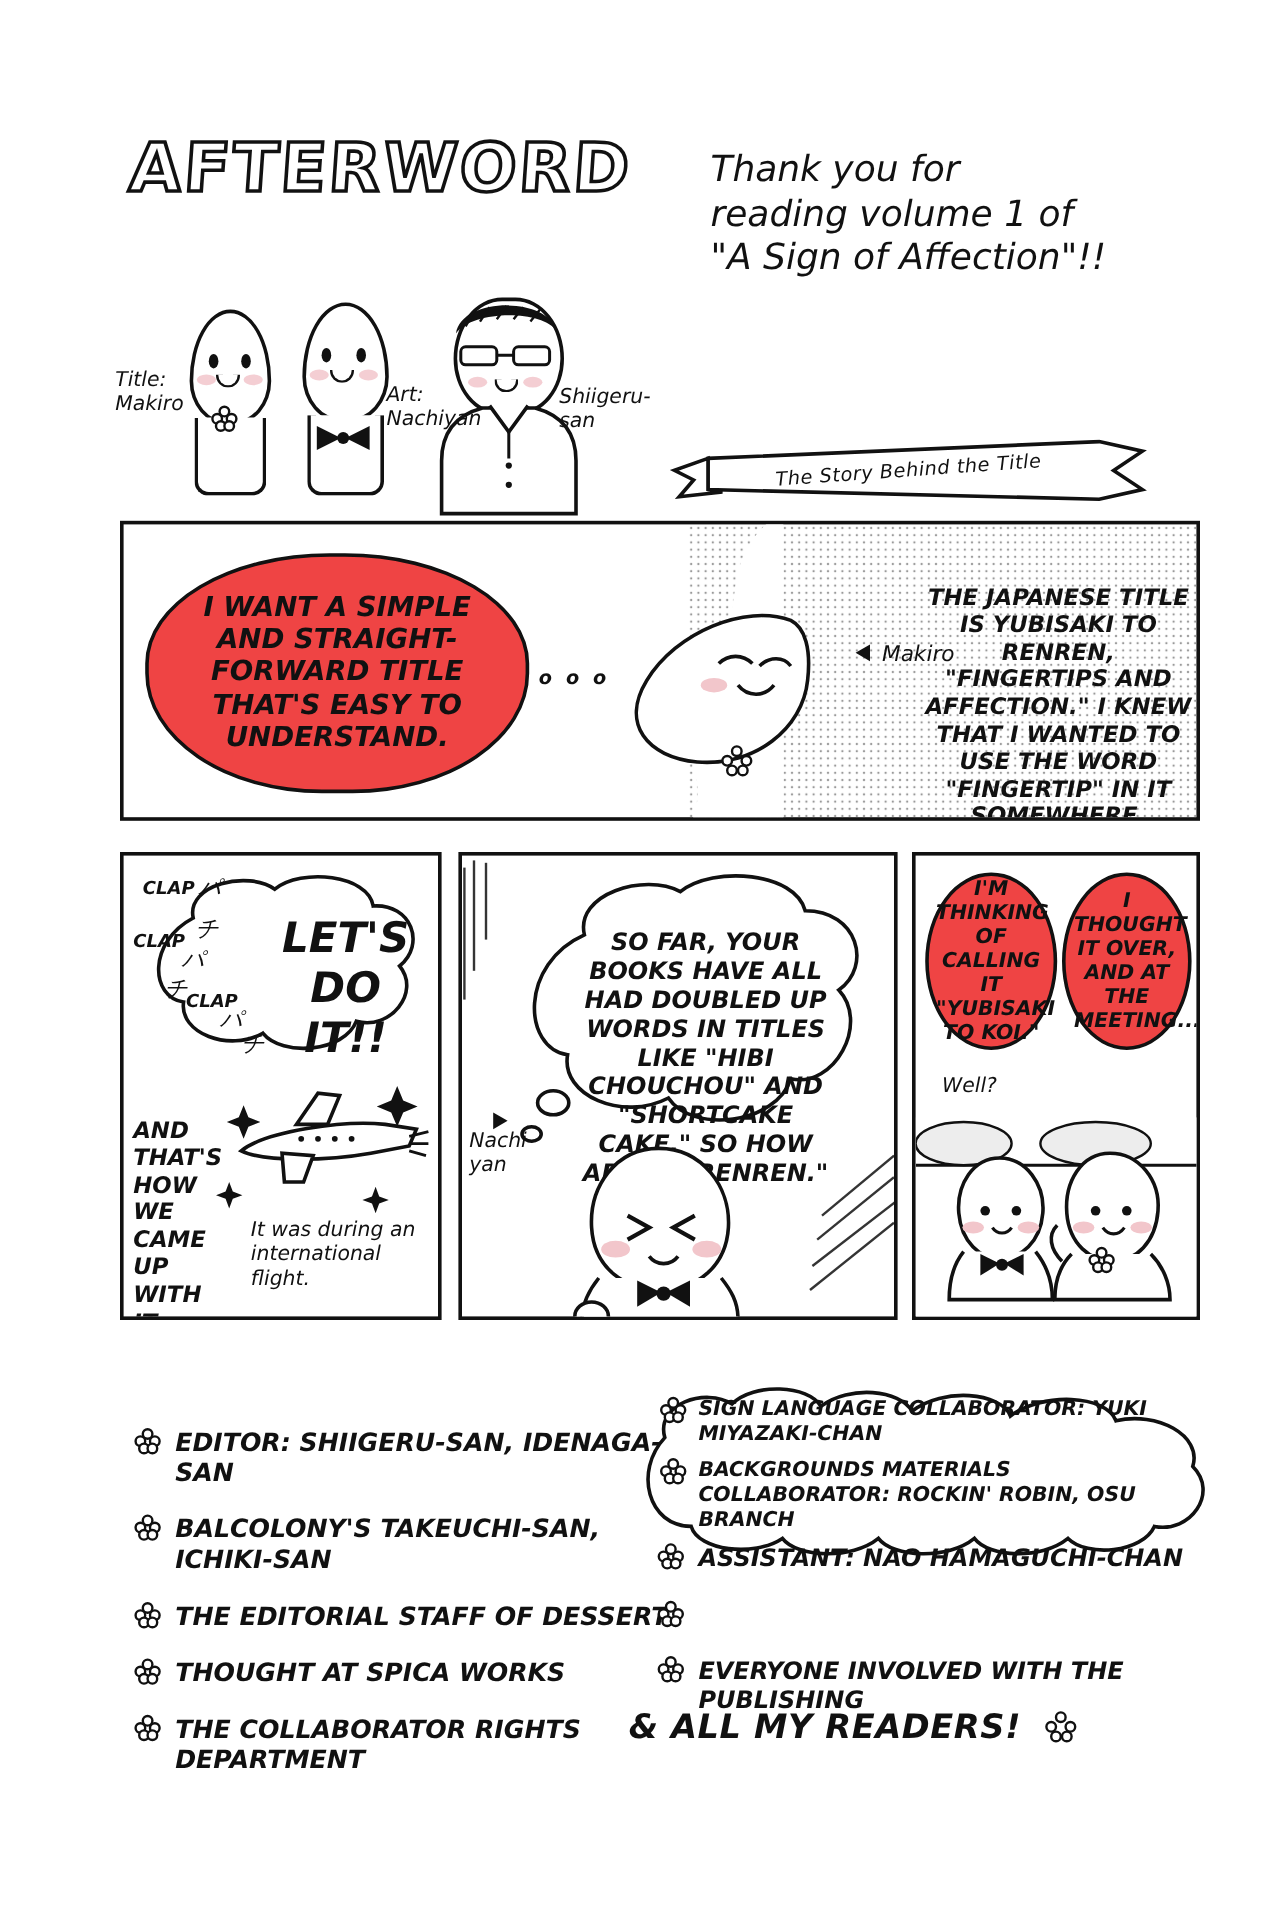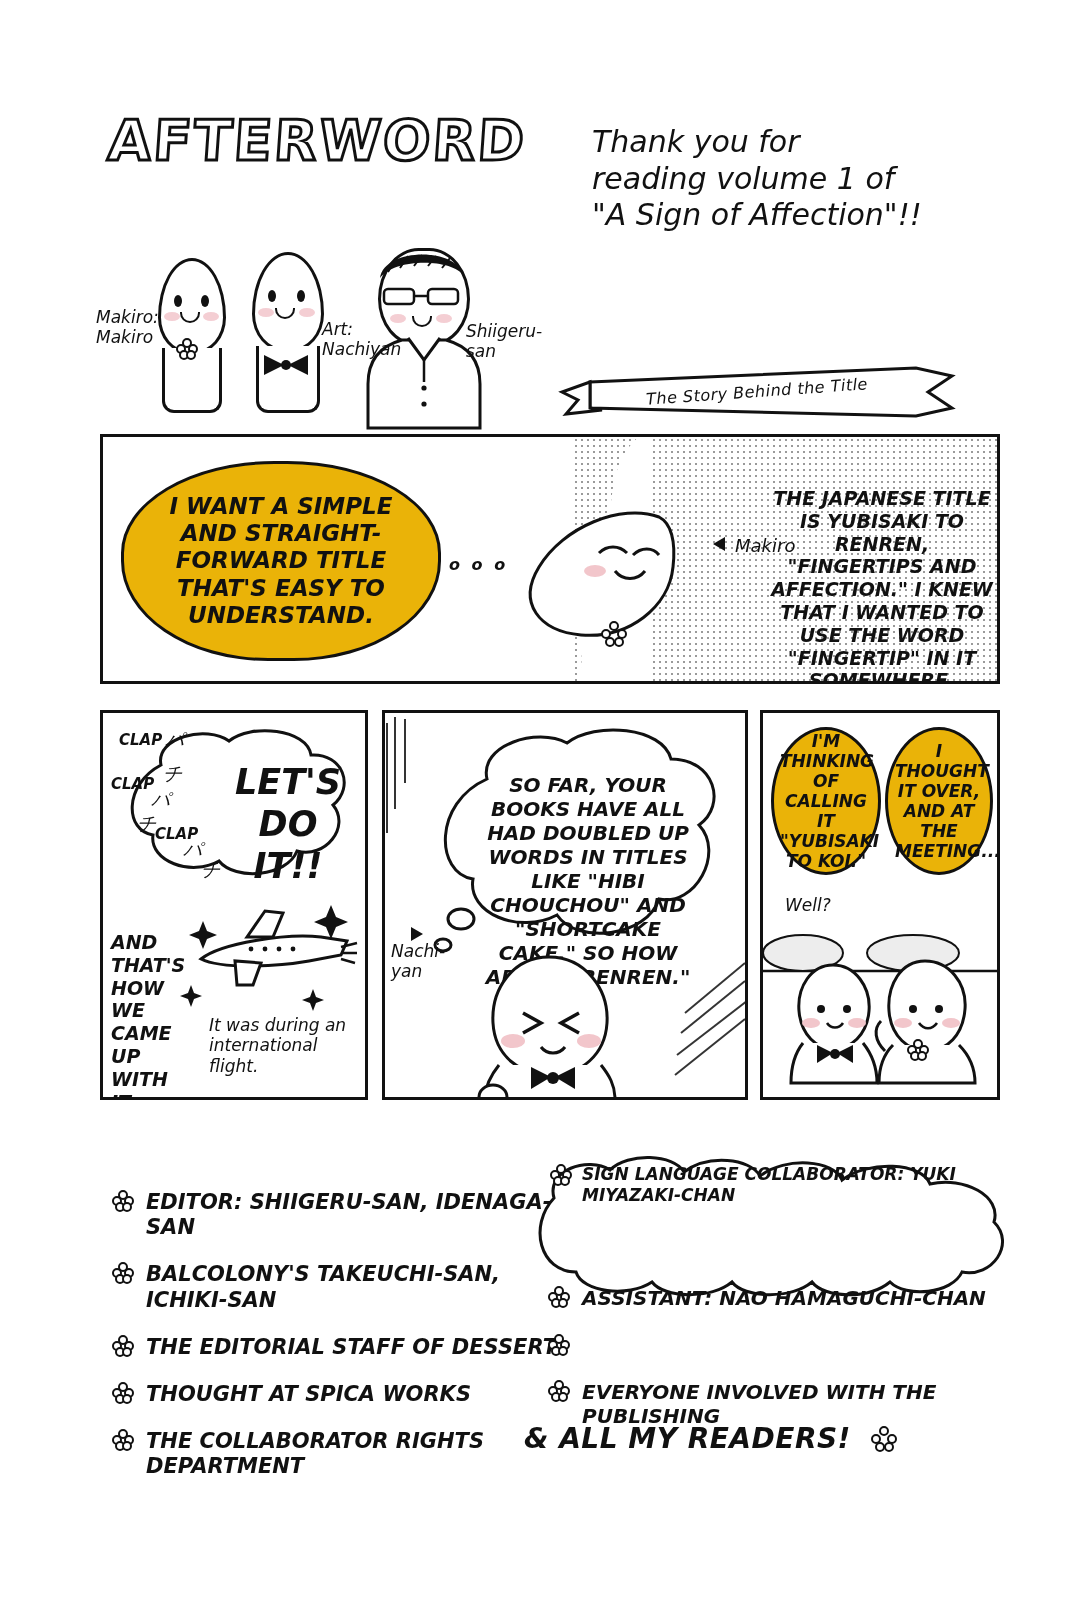--- a/index.html
+++ b/index.html
@@ -78,21 +78,21 @@
   
   .tone{
     position:absolute;
     background-image:radial-gradient(#9a9a9a 1.1px, transparent 1.2px);
     background-size:6px 6px;
   }
 
   
   .bubble{
     position:absolute;
-    background:#eab308;
+    background:#ef4444;
     border:3px solid #111;
     border-radius:50%;
     box-sizing:border-box;
     display:flex;align-items:center;justify-content:center;
     text-align:center;
   }
   .bubble span{
     display:block;
     font-family:"DejaVu Sans", sans-serif;
     font-weight:bold;
@@ -211,21 +211,21 @@
     <svg style="position:absolute;left:362px;top:334px;" width="124" height="96">
       <path d="M40 6 C18 12, 6 26, 6 50 L6 94 L118 94 L118 50 C118 26, 106 12, 84 6 Z" fill="#fff" stroke="#111" stroke-width="3"></path>
       <path d="M46 4 L62 26 L78 4" fill="#fff" stroke="#111" stroke-width="3"></path>
       <path d="M62 26 L62 48" stroke="#111" stroke-width="2.5"></path>
       <circle cx="62" cy="54" r="2.6" fill="#111"></circle>
       <circle cx="62" cy="70" r="2.6" fill="#111"></circle>
     </svg>
   </div>
 
   <div class="label" style="left:96px;top:308px;">
-    <span>Makiro:</span><br>
+    <span>Title:</span><br>
     <span>Makiro</span>
   </div>
   <div class="label" style="left:322px;top:320px;">
     <span>Art:</span><br>
     <span>Nachiyan</span>
   </div>
   <div class="label" style="left:466px;top:322px;width:96px;">Shiigeru-san</div>
 
   <div class="ribbon">
     <svg width="400" height="62">
@@ -460,20 +460,30 @@
       <div class="row">
         <span class="sakura">
             <b></b>
             <b></b>
             <b></b>
             <b></b>
             <b></b>
           </span>
         <span class="txt">SIGN LANGUAGE COLLABORATOR: YUKI MIYAZAKI-CHAN</span>
       </div>
+      <div class="row">
+        <span class="sakura">
+            <b></b>
+            <b></b>
+            <b></b>
+            <b></b>
+            <b></b>
+          </span>
+        <span class="txt">BACKGROUNDS MATERIALS COLLABORATOR: ROCKIN' ROBIN, OSU BRANCH</span>
+      </div>
     </div>
   </div>
 
   <div class="right-list">
     <div class="row">
       <span class="sakura">
           <b></b>
           <b></b>
           <b></b>
           <b></b>

